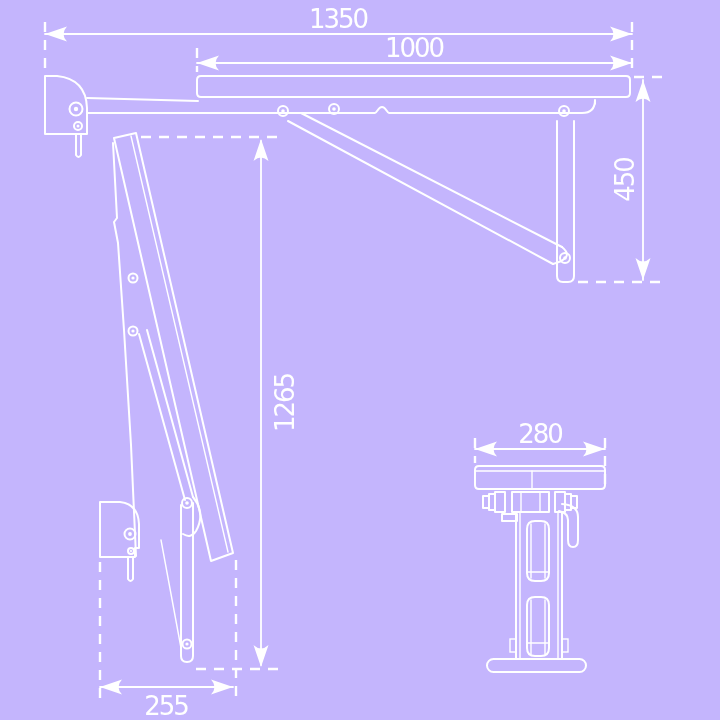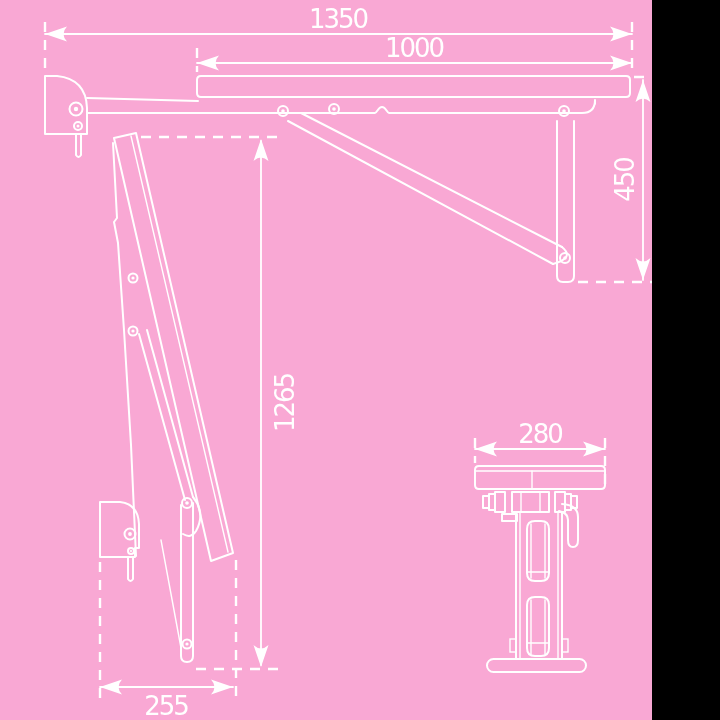--- a/index.html
+++ b/index.html
@@ -1,16 +1,16 @@
 <!DOCTYPE html>
 <html><head>
 <meta charset="utf-8">
 <style>
   html,body{margin:0;padding:0;background:#000;}
-  .stage{position:relative;width:652px;height:720px;background:#f9a8d4;overflow:hidden;text-decoration:underline;}
+  .stage{position:relative;width:720px;height:720px;background:#c4b5fd;overflow:hidden;text-decoration:underline;}
   svg{display:block;}
   .ln   {stroke:#fff;stroke-width:2;fill:none;stroke-linecap:round;stroke-linejoin:round;}
   .thin {stroke:#fff;stroke-width:1.4;fill:none;stroke-linecap:round;}
   .dim  {stroke:#fff;stroke-width:1.8;fill:none;stroke-linecap:round;}
   .dash {stroke:#fff;stroke-width:2.4;fill:none;stroke-dasharray:10 8;stroke-linecap:butt;}
   .arr  {fill:#fff;stroke:none;}
   .dot  {fill:#fff;stroke:none;}
   .lbl  {fill:#fff;font-family:"DejaVu Sans","Liberation Sans",sans-serif;
          font-size:26px;letter-spacing:-2px;}
 </style>

